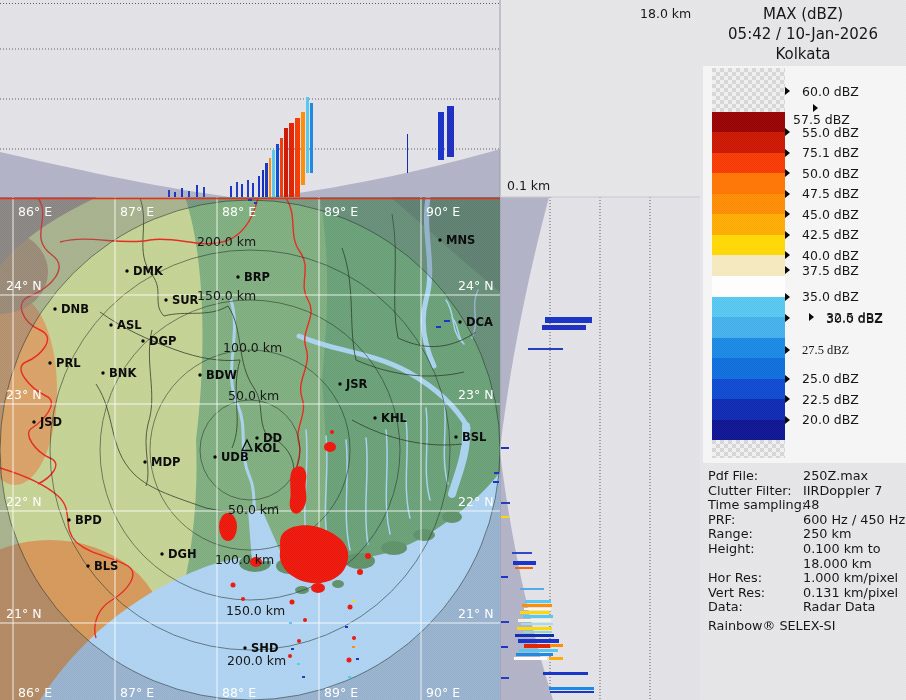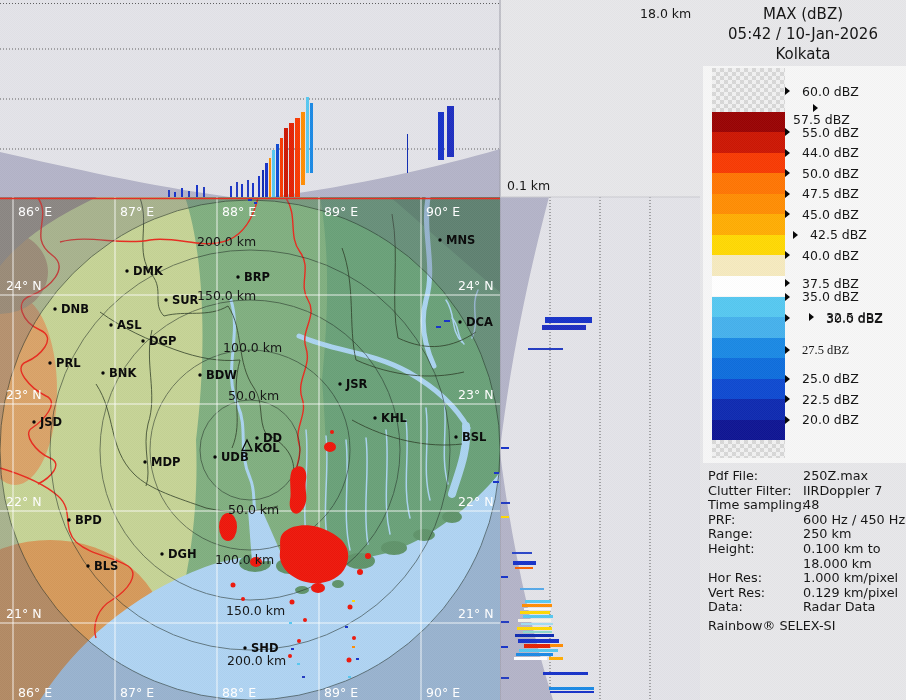--- a/index.html
+++ b/index.html
@@ -367,43 +367,43 @@
       <div class="legend-row" style="top: 103.55px; flex-direction: column;">
         <div class="tri"></div>
         <span class="txt">57.5 dBZ</span>
       </div>
       <div class="legend-row" style="top: 124.1px;">
         <div class="tri"></div>
         <span class="txt">55.0 dBZ</span>
       </div>
       <div class="legend-row" style="top: 144.65px;">
         <div class="tri"></div>
-        <span class="txt">44.0 dBZ</span>
+        <span class="txt">75.1 dBZ</span>
       </div>
       <div class="legend-row" style="top: 165.2px;">
         <div class="tri"></div>
         <span class="txt">50.0 dBZ</span>
       </div>
       <div class="legend-row" style="top: 185.75px;">
         <div class="tri"></div>
         <span class="txt">47.5 dBZ</span>
       </div>
       <div class="legend-row" style="top: 206.3px;">
         <div class="tri"></div>
         <span class="txt">45.0 dBZ</span>
       </div>
-      <div class="legend-row" style="top: 226.85px; padding-left: 8px;">
+      <div class="legend-row" style="top: 226.85px;">
         <div class="tri"></div>
         <span class="txt">42.5 dBZ</span>
       </div>
       <div class="legend-row" style="top: 247.4px;">
         <div class="tri"></div>
         <span class="txt">40.0 dBZ</span>
       </div>
-      <div class="legend-row" style="top: 275px;">
+      <div class="legend-row" style="top: 262px;">
         <div class="tri"></div>
         <span class="txt">37.5 dBZ</span>
       </div>
       <div class="legend-row" style="top: 288.5px;">
         <div class="tri"></div>
         <span class="txt">35.0 dBZ</span>
       </div>
       <div class="legend-row" style="top: 309.05px; padding-left: 24px;">
         <div class="tri"></div>
         <span class="txt">32.5 dBZ</span>
@@ -441,19 +441,19 @@
       <div class="info-row" style="top: 468px;"><span>Pdf File:</span><span class="v">250Z.max</span></div>
       <div class="info-row" style="top: 482.6px;"><span>Clutter Filter:</span><span class="v">IIRDoppler 7</span></div>
       <div class="info-row" style="top: 497.2px;"><span>Time sampling:</span><span class="v">48</span></div>
       <div class="info-row" style="top: 511.8px;"><span>PRF:</span><span class="v">600 Hz / 450 Hz</span></div>
       <div class="info-row" style="top: 526.4px;"><span>Range:</span><span class="v">250 km</span></div>
       <div class="info-row" style="top: 541px;"><span>Height:</span><span class="v">0.100 km to</span></div>
       <div class="info-row" style="top: 555.6px;">
         <span class="v">18.000 km</span>
       </div>
       <div class="info-row" style="top: 570.2px;"><span>Hor Res:</span><span class="v">1.000 km/pixel</span></div>
-      <div class="info-row" style="top: 584.8px;"><span>Vert Res:</span><span class="v">0.129 km/pixel</span></div>
+      <div class="info-row" style="top: 584.8px;"><span>Vert Res:</span><span class="v">0.131 km/pixel</span></div>
       <div class="info-row" style="top: 599.4px;"><span>Data:</span><span class="v">Radar Data</span></div>
     </div>
   <div class="brand-line" style="top:618px;">Rainbow® SELEX-SI</div>
 
   <div class="dither"></div>
 </div>
 
 </body></html>

